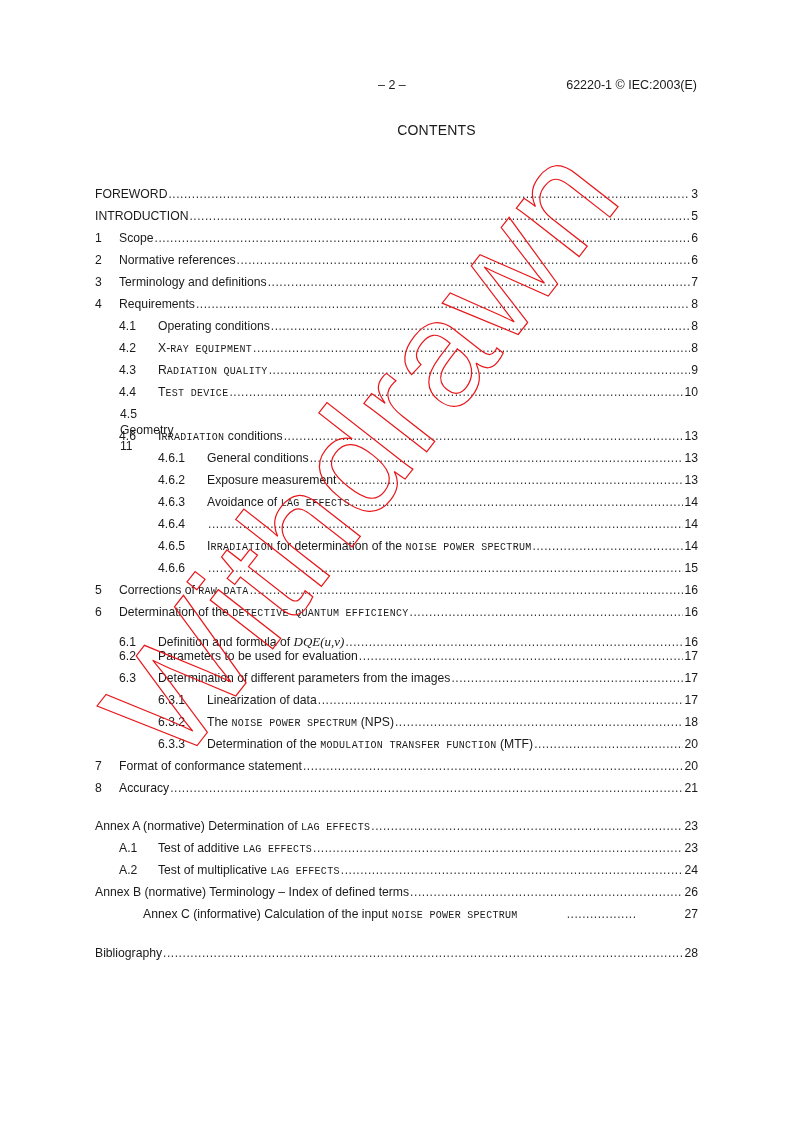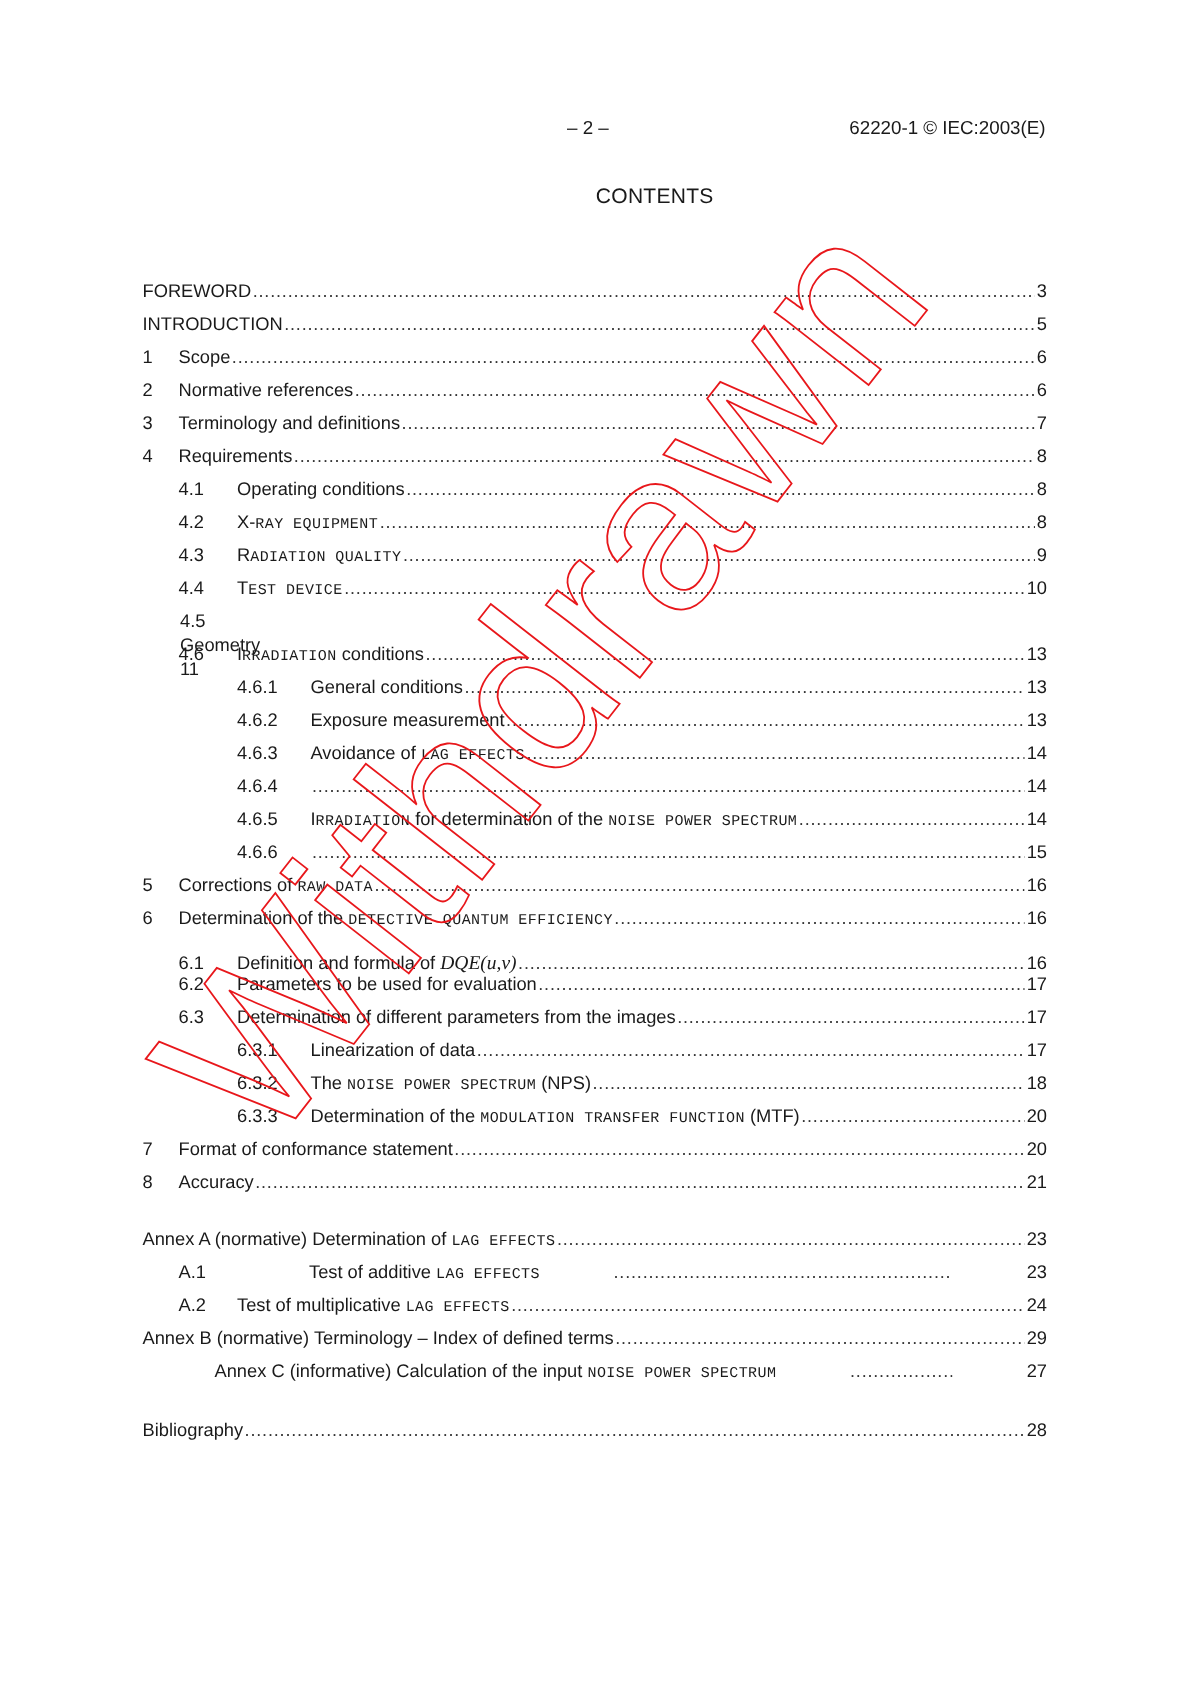--- a/index.html
+++ b/index.html
@@ -222,37 +222,37 @@
       <span class="toc-title"><span>Accuracy</span></span>
       <span class="toc-dots"></span>
       <span class="toc-page">21</span>
     </div>
     <div class="toc-row lvl-0" style="top: 818px;">
       <span class="toc-num"></span>
       <span class="toc-title"><span>Annex A (normative)  Determination of </span><span class="sc">LAG EFFECTS</span></span>
       <span class="toc-dots"></span>
       <span class="toc-page">23</span>
     </div>
-    <div class="toc-row lvl-2" style="top: 840px; gap: 48px;">
+    <div class="toc-row lvl-2" style="top: 840px;">
       <span class="toc-num has">A.1</span>
       <span class="toc-title"><span>Test of additive </span><span class="sc">LAG EFFECTS</span></span>
       <span class="toc-dots"></span>
       <span class="toc-page">23</span>
     </div>
     <div class="toc-row lvl-2" style="top: 862px;">
       <span class="toc-num has">A.2</span>
       <span class="toc-title"><span>Test of multiplicative </span><span class="sc">LAG EFFECTS</span></span>
       <span class="toc-dots"></span>
       <span class="toc-page">24</span>
     </div>
     <div class="toc-row lvl-0" style="top: 884px;">
       <span class="toc-num"></span>
       <span class="toc-title"><span>Annex B (normative)  Terminology – Index of defined terms</span></span>
       <span class="toc-dots"></span>
-      <span class="toc-page">29</span>
+      <span class="toc-page">26</span>
     </div>
     <div class="toc-row lvl-0" style="top: 906px; gap: 48px;">
       <span class="toc-num"></span>
       <span class="toc-title"><span>Annex C (informative)  Calculation of the input </span><span class="sc">NOISE POWER SPECTRUM</span></span>
       <span class="toc-dots"></span>
       <span class="toc-page">27</span>
     </div>
     <div class="toc-row lvl-0" style="top: 945px;">
       <span class="toc-num"></span>
       <span class="toc-title"><span>Bibliography</span></span>

